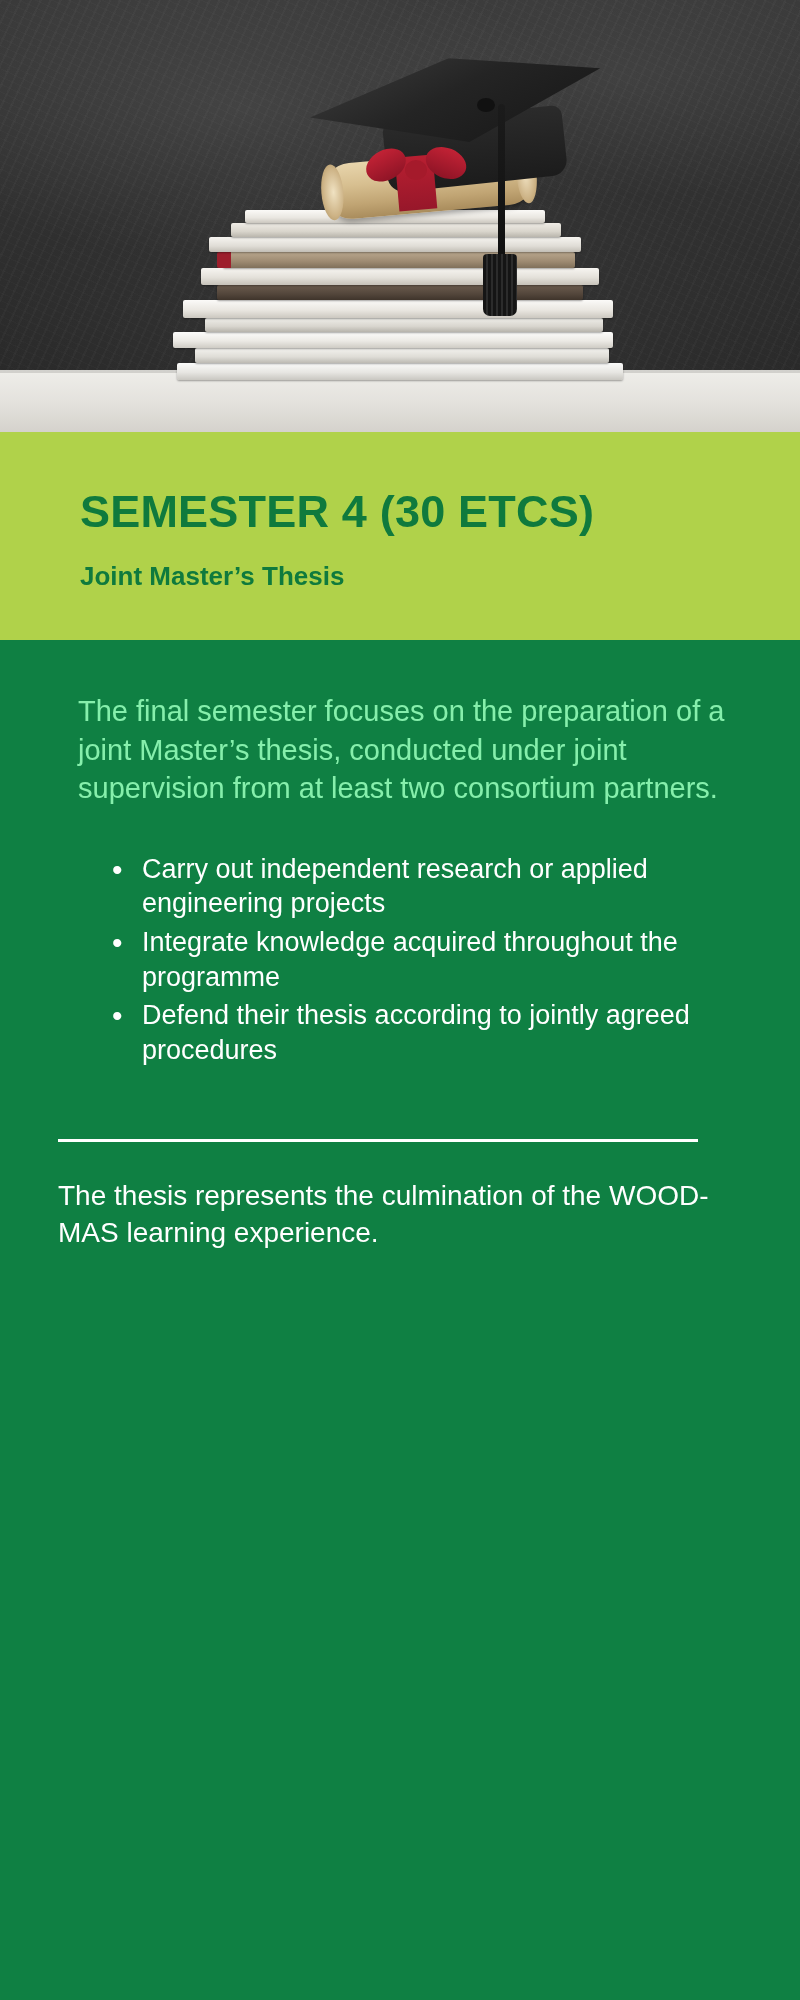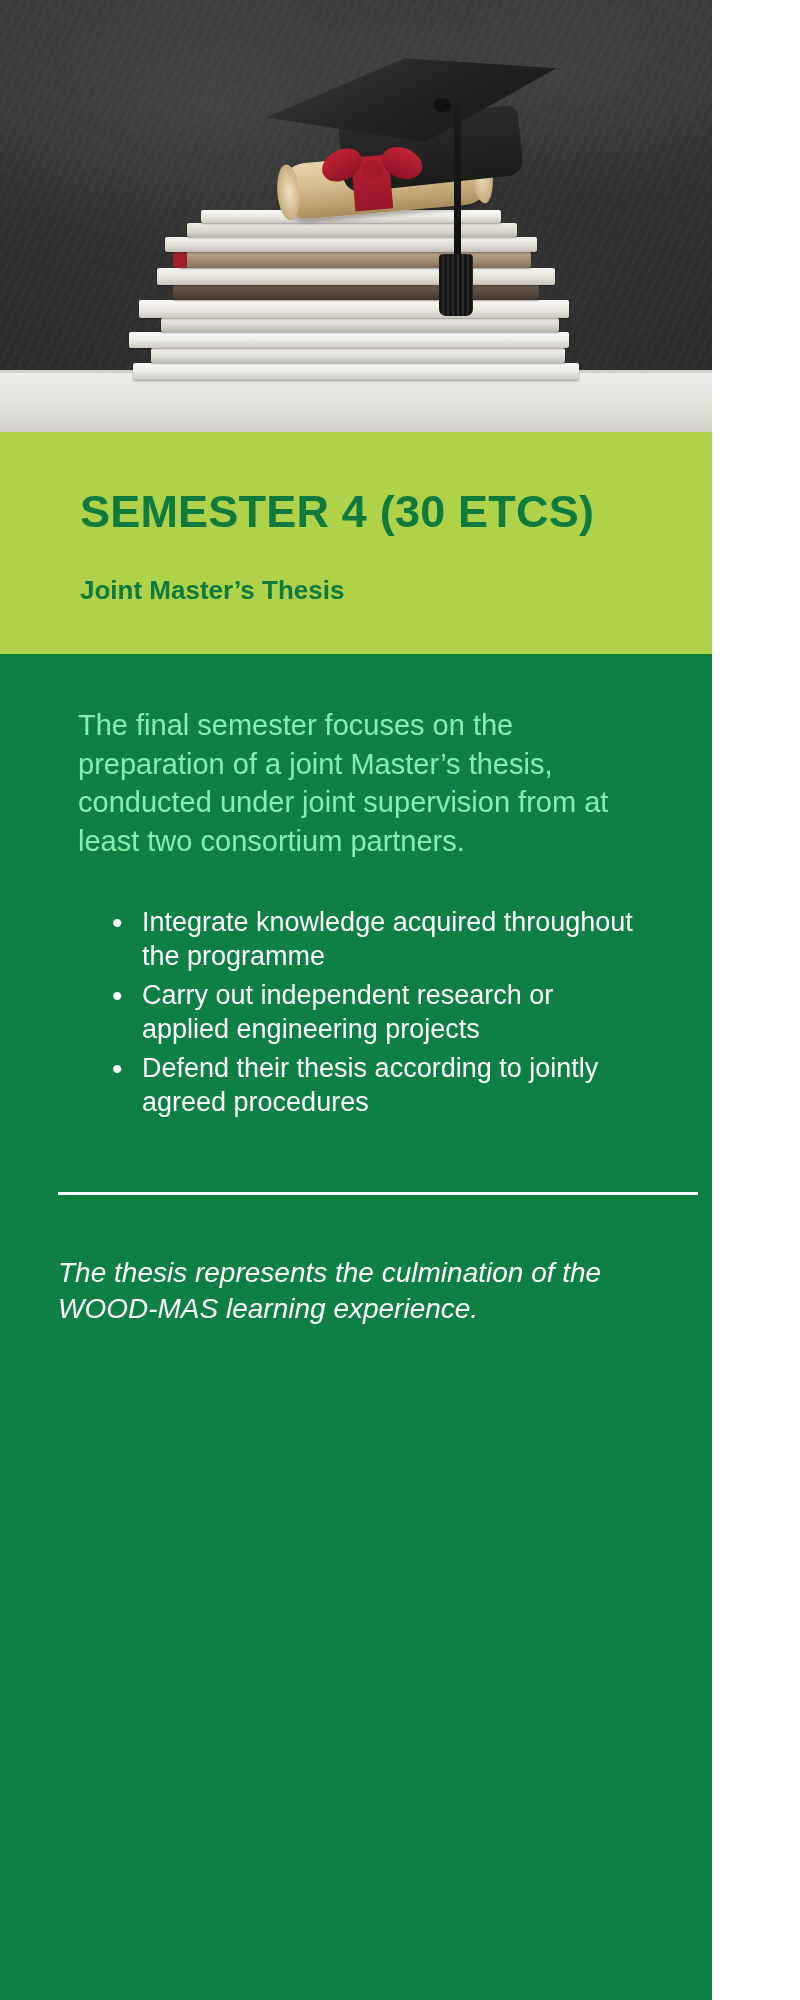--- a/index.html
+++ b/index.html
@@ -10,21 +10,21 @@
   }
 
   body {
     font-family: "Liberation Sans", sans-serif;
     background: #ffffff;
     overflow: hidden;
   }
 
   .card {
     position: relative;
-    width: 712px;
+    width: 800px;
     height: 2000px;
     background: #0f8043;
     display: flex;
     flex-direction: column;
   }
 
   
   .hero {
     position: relative;
     width: 100%;
@@ -197,21 +197,21 @@
     padding: 56px 80px 48px 80px;
   }
   .title-band h1 {
     font-size: 45px;
     line-height: 1.05;
     font-weight: 800;
     color: #0f7a3d;
     letter-spacing: 0.2px;
   }
   .title-band h2 {
-    margin-top: 40px;
+    margin-top: 26px;
     font-size: 26px;
     font-weight: 800;
     color: #0f7a3d;
   }
 
   
   .body {
     flex: 1;
     background: #0f8043;
     padding: 52px 70px 0 78px;
@@ -252,26 +252,25 @@
   }
 
   .divider {
     margin: 72px 38px 0 -20px;
     width: 640px;
     height: 3px;
     background: #ffffff;
   }
 
   .closing {
-    margin-top: 60px;
+    margin-top: 36px;
     margin-left: -20px;
     font-size: 28px;
     line-height: 1.3;
     color: #ffffff;
-    font-style: italic;
   }
 </style>
 </head>
 <body>
 
 <div class="card">
 
   <div class="hero">
     <div class="board"></div>
     <div class="table"></div>
@@ -306,22 +305,22 @@
 
   <div class="title-band">
     <h1>SEMESTER 4 (30 ETCS)</h1>
     <h2>Joint Master’s Thesis</h2>
   </div>
 
   <div class="body">
     <p class="lead">The final semester focuses on the preparation of a joint Master’s thesis, conducted under joint supervision from at least two consortium partners.</p>
 
     <ul class="bullets">
+      <li>Carry out independent research or applied engineering projects</li>
       <li>Integrate knowledge acquired throughout the programme</li>
-      <li>Carry out independent research or applied engineering projects</li>
       <li>Defend their thesis according to jointly agreed procedures</li>
     </ul>
 
     <div class="divider"></div>
 
     <p class="closing">The thesis represents the culmination of the WOOD-MAS learning experience.</p>
   </div>
 
 </div>
 

